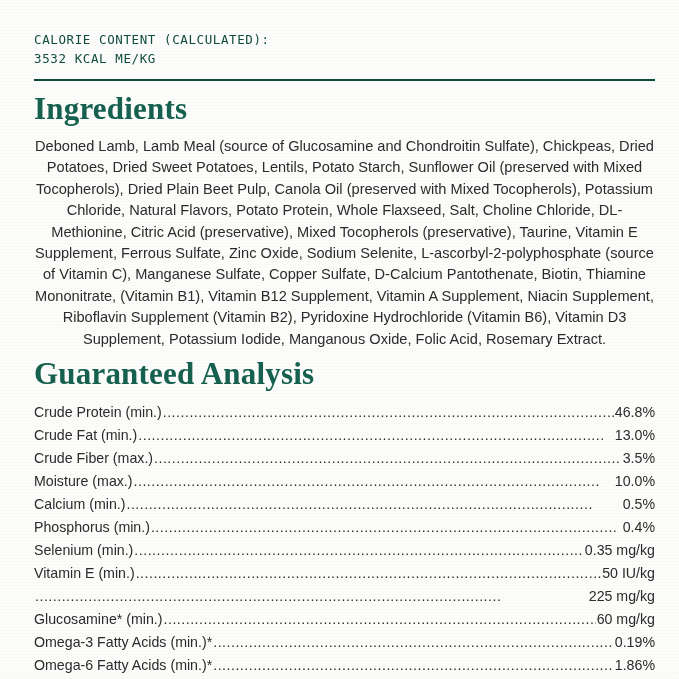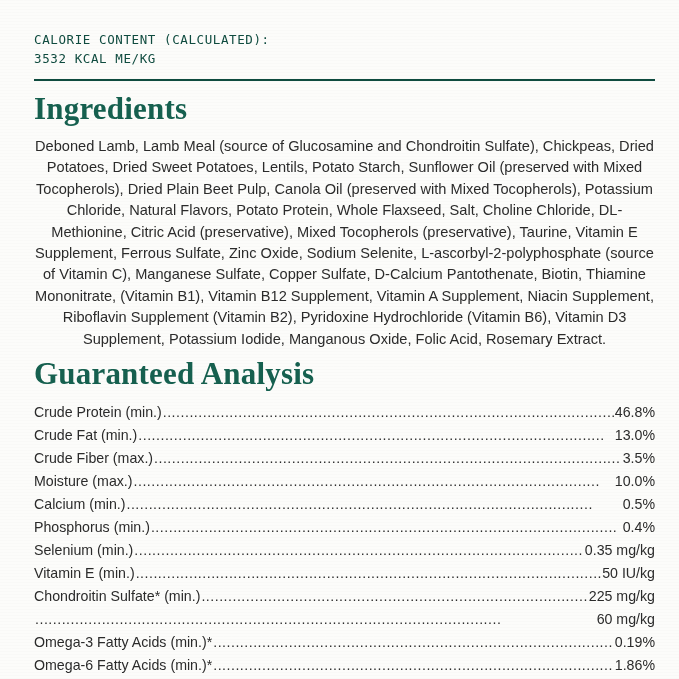--- a/index.html
+++ b/index.html
@@ -131,25 +131,25 @@
       <span class="ga-label">Selenium (min.)</span>
       <span class="ga-dots">.........................................................................................................</span>
       <span class="ga-value">0.35 mg/kg</span>
     </li>
     <li class="ga-row">
       <span class="ga-label">Vitamin E (min.)</span>
       <span class="ga-dots">.........................................................................................................</span>
       <span class="ga-value">50 IU/kg</span>
     </li>
     <li class="ga-row">
-      <span class="ga-label">Chondroitin Sulfate* (min.)</span>
       <span class="ga-dots">.........................................................................................................</span>
       <span class="ga-value">225 mg/kg</span>
     </li>
     <li class="ga-row">
+      <span class="ga-label">Glucosamine* (min.)</span>
       <span class="ga-dots">.........................................................................................................</span>
       <span class="ga-value">60 mg/kg</span>
     </li>
     <li class="ga-row">
       <span class="ga-label">Omega-3 Fatty Acids (min.)*</span>
       <span class="ga-dots">.........................................................................................................</span>
       <span class="ga-value">0.19%</span>
     </li>
     <li class="ga-row">
       <span class="ga-label">Omega-6 Fatty Acids (min.)*</span>

